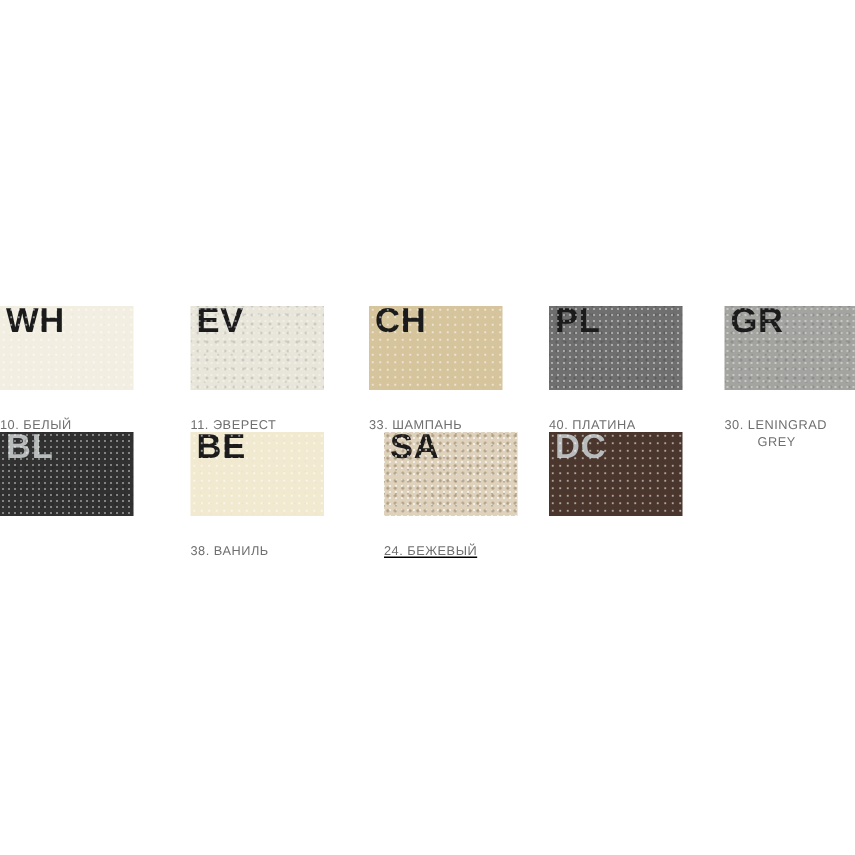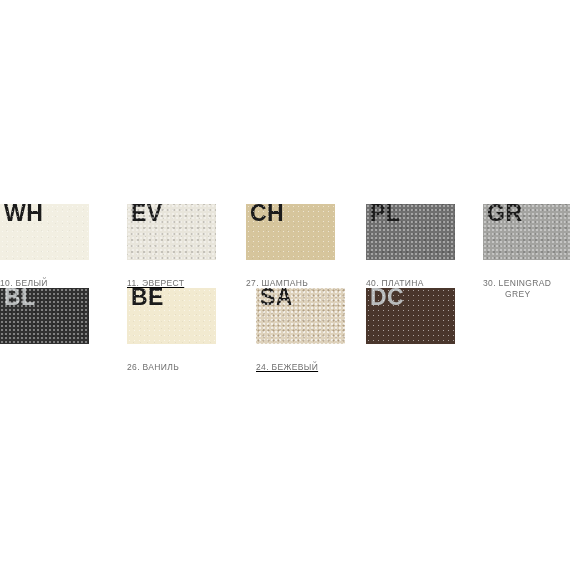--- a/index.html
+++ b/index.html
@@ -112,35 +112,35 @@
 
     <div class="swatch-cell" style="left:0px;">
       <div class="swatch-chip grain-fine" style="background: rgb(242, 239, 226);">
         <span class="swatch-code" style="color: rgb(27, 27, 27);">WH</span>
       </div>
       <div class="swatch-caption">
         <span>10. БЕЛЫЙ</span>
       </div>
     </div>
 
-    <div class="swatch-cell" style="left:127px;text-decoration:underline;">
+    <div class="swatch-cell" style="left:127px;">
       <div class="swatch-chip grain-medium" style="background: rgb(232, 229, 219);">
         <span class="swatch-code" style="color: rgb(27, 27, 27);">EV</span>
       </div>
       <div class="swatch-caption">
         <span>11. ЭВЕРЕСТ</span>
       </div>
     </div>
 
     <div class="swatch-cell" style="left:246px;">
       <div class="swatch-chip grain-fine" style="background: rgb(214, 197, 156);">
         <span class="swatch-code" style="color: rgb(27, 27, 27);">CH</span>
       </div>
       <div class="swatch-caption">
-        <span>27. ШАМПАНЬ</span>
+        <span>33. ШАМПАНЬ</span>
       </div>
     </div>
 
     <div class="swatch-cell" style="left:366px;">
       <div class="swatch-chip grain-medium" style="background: rgb(111, 111, 111);">
         <span class="swatch-code" style="color: rgb(27, 27, 27);">PL</span>
       </div>
       <div class="swatch-caption">
         <span>40. ПЛАТИНА</span>
       </div>
@@ -164,21 +164,21 @@
       <div class="swatch-chip grain-medium" style="background: rgb(49, 49, 49);">
         <span class="swatch-code" style="color: rgb(185, 188, 189);">BL</span>
       </div>
     </div>
 
     <div class="swatch-cell" style="left:127px;">
       <div class="swatch-chip grain-fine" style="background: rgb(242, 234, 208);">
         <span class="swatch-code" style="color: rgb(27, 27, 27);">BE</span>
       </div>
       <div class="swatch-caption">
-        <span>26. ВАНИЛЬ</span>
+        <span>38. ВАНИЛЬ</span>
       </div>
     </div>
 
     <div class="swatch-cell" style="left:256px;text-decoration:underline;">
       <div class="swatch-chip grain-coarse" style="background: rgb(222, 210, 188);">
         <span class="swatch-code" style="color: rgb(27, 27, 27);">SA</span>
       </div>
       <div class="swatch-caption">
         <span>24. БЕЖЕВЫЙ</span>
       </div>

